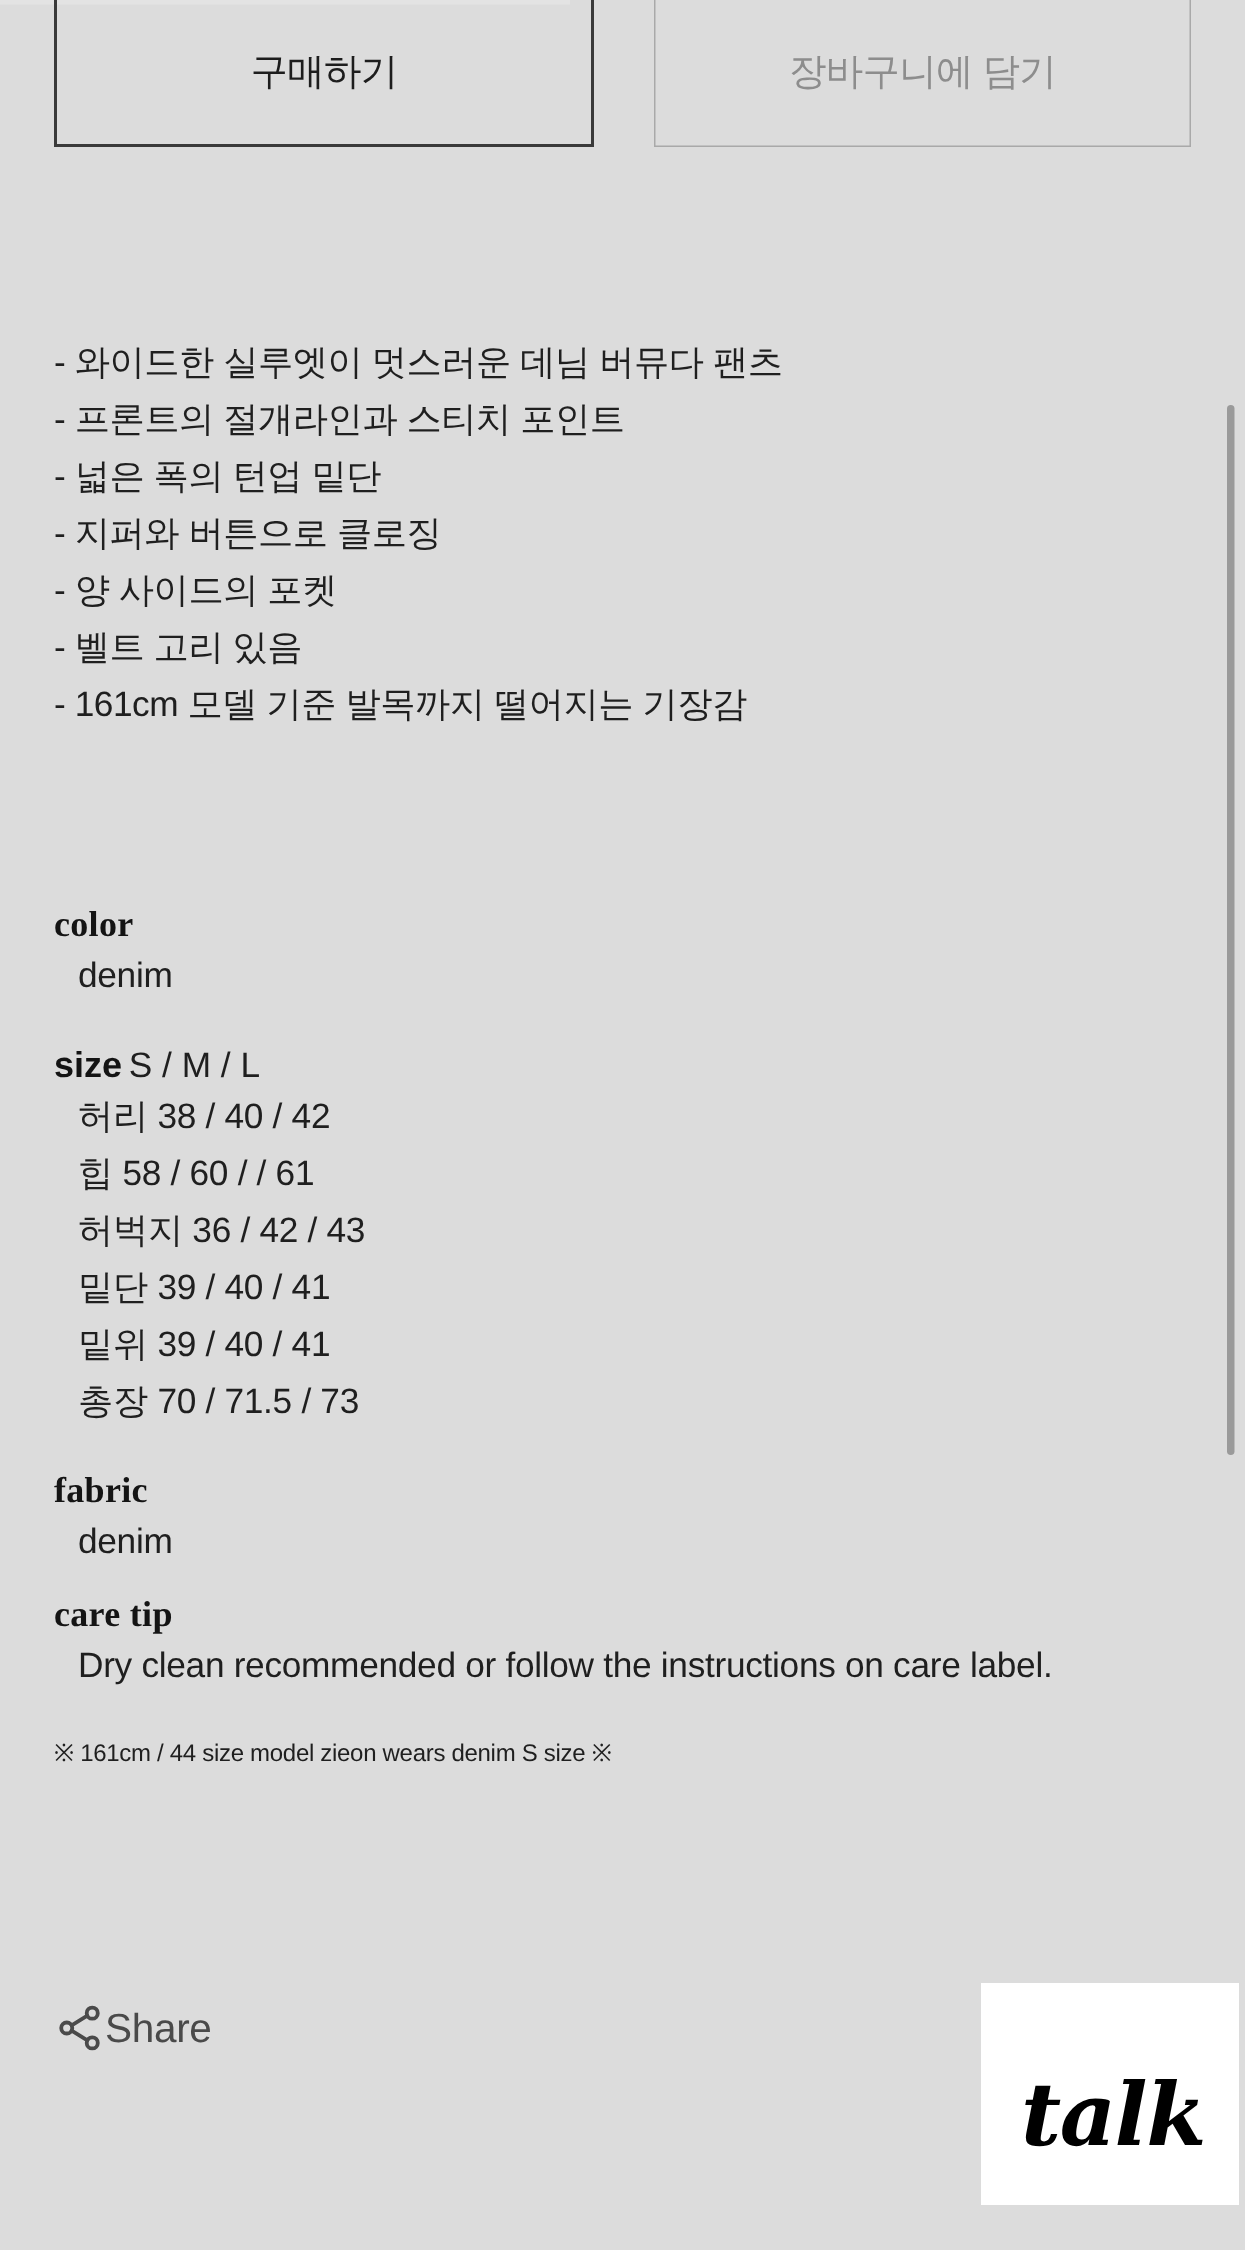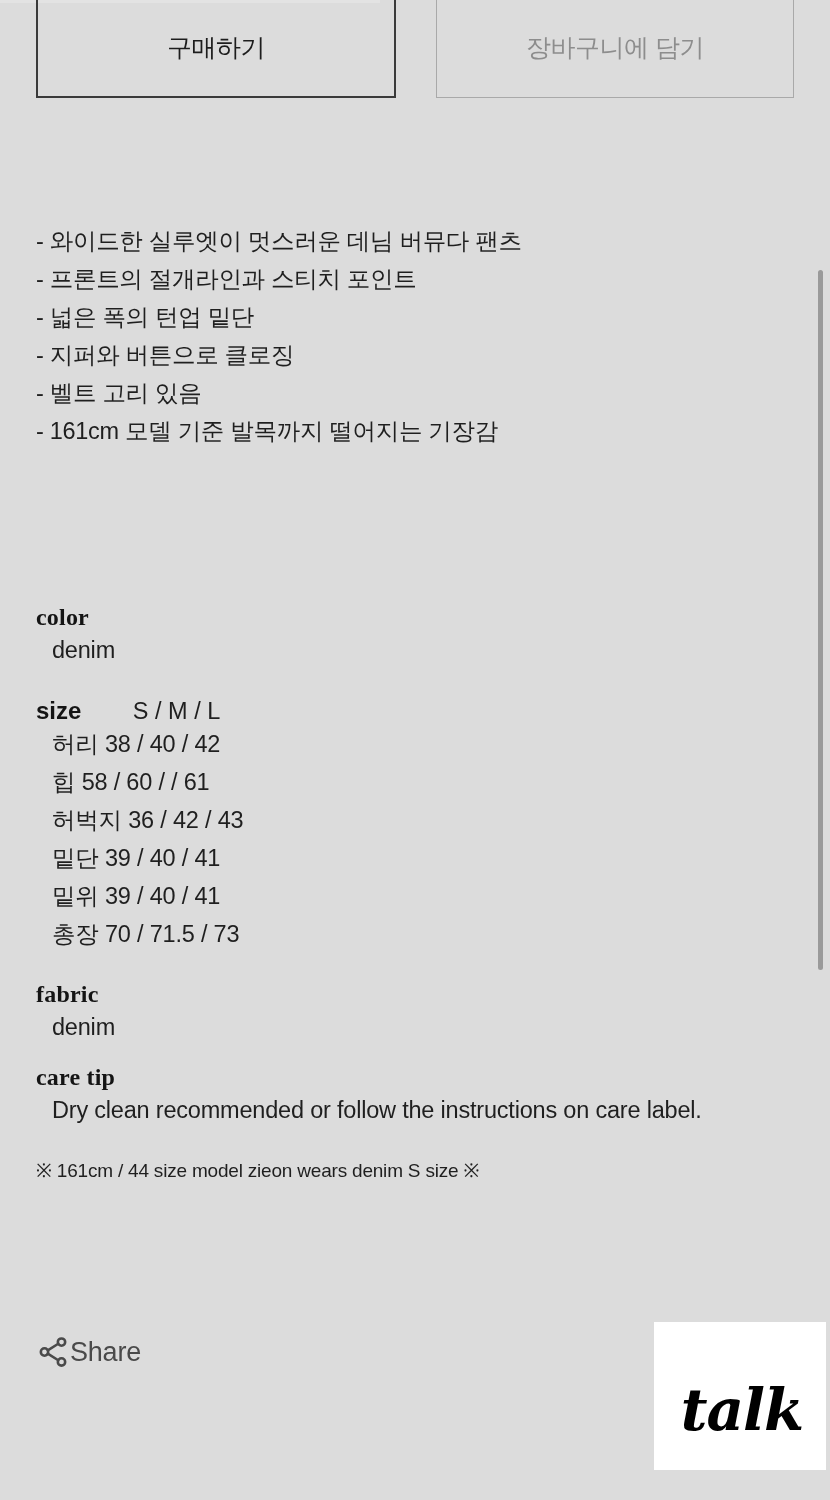--- a/index.html
+++ b/index.html
@@ -89,24 +89,23 @@
     display: inline;
     font-family: Liberation Sans, sans-serif;
     font-weight: bold;
     font-size: 24px;
     color: #141414;
   }
   .inline-val {
     display: inline;
     font-size: 23.5px;
     color: #1f1f1f;
-    margin-left: 47px;
   }
   .note {
-    font-size: 19px;
+    font-size: 16px;
     color: #1f1f1f;
     letter-spacing: -0.2px;
   }
 
   
   .share-row {
     position: absolute;
     left: 36px;
     top: 1335px;
     display: flex;
@@ -183,20 +182,21 @@
   <div class="btn btn-cart">
     <span>장바구니에 담기</span>
   </div>
 </div>
 
 <div class="desc-list">
   <div class="desc-line">- 와이드한 실루엣이 멋스러운 데님 버뮤다 팬츠</div>
   <div class="desc-line">- 프론트의 절개라인과 스티치 포인트</div>
   <div class="desc-line">- 넓은 폭의 턴업 밑단</div>
   <div class="desc-line">- 지퍼와 버튼으로 클로징</div>
+  <div class="desc-line">- 양 사이드의 포켓</div>
   <div class="desc-line">- 벨트 고리 있음</div>
   <div class="desc-line">- 161cm 모델 기준 발목까지 떨어지는 기장감</div>
 </div>
 
 <div class="specs">
 
   <div class="spec-block">
     <div class="spec-head">color</div>
     <div class="spec-line">denim</div>
   </div>

